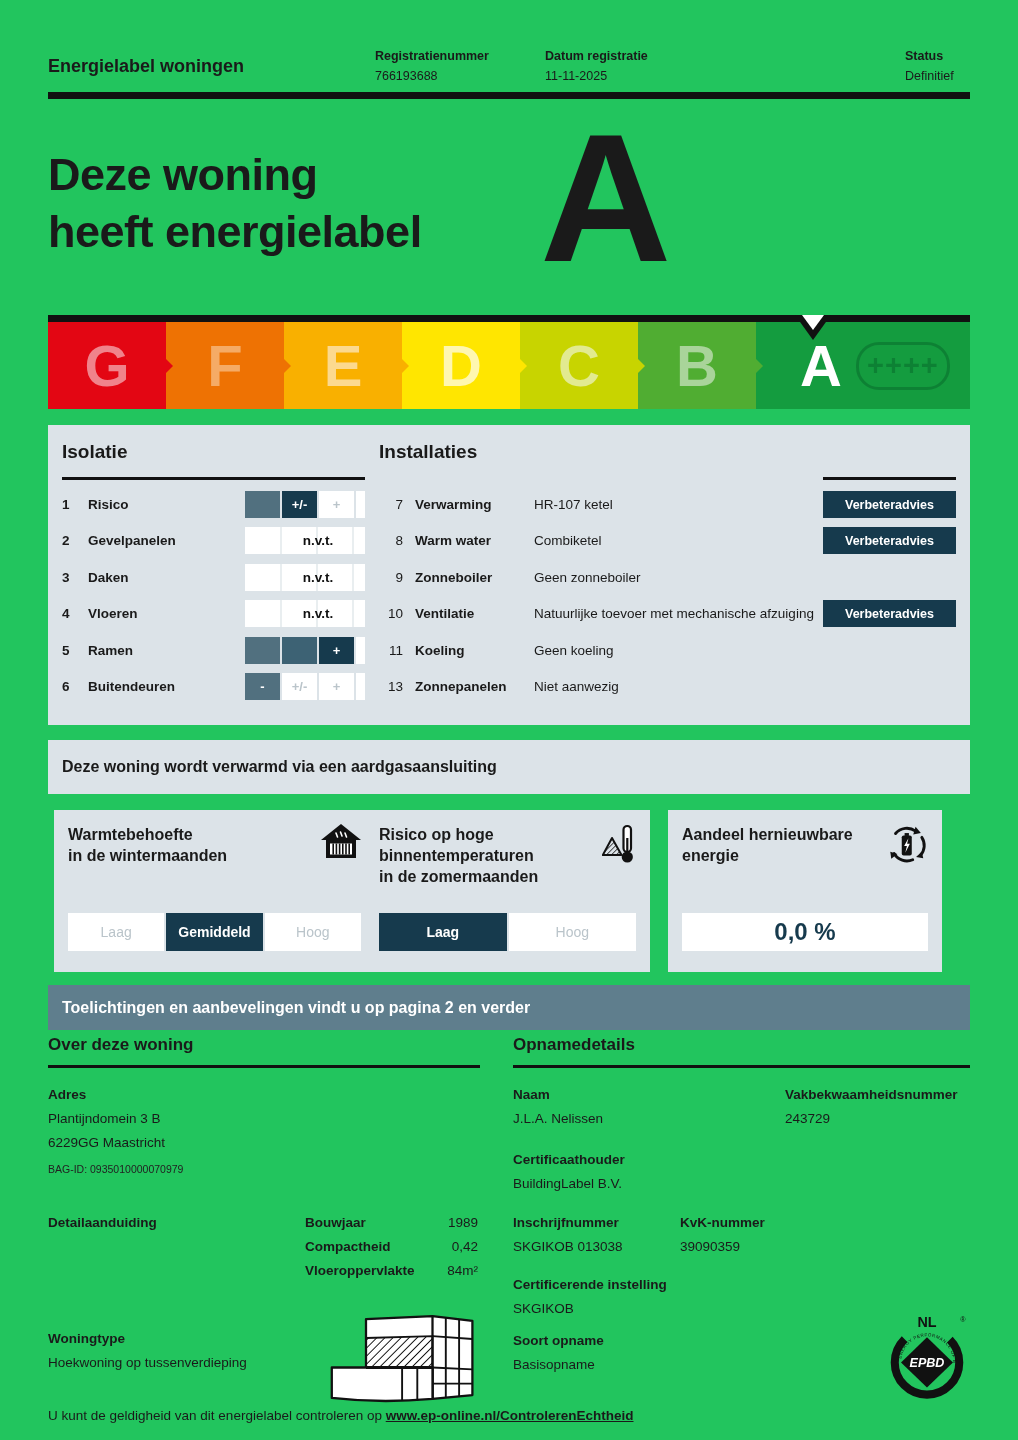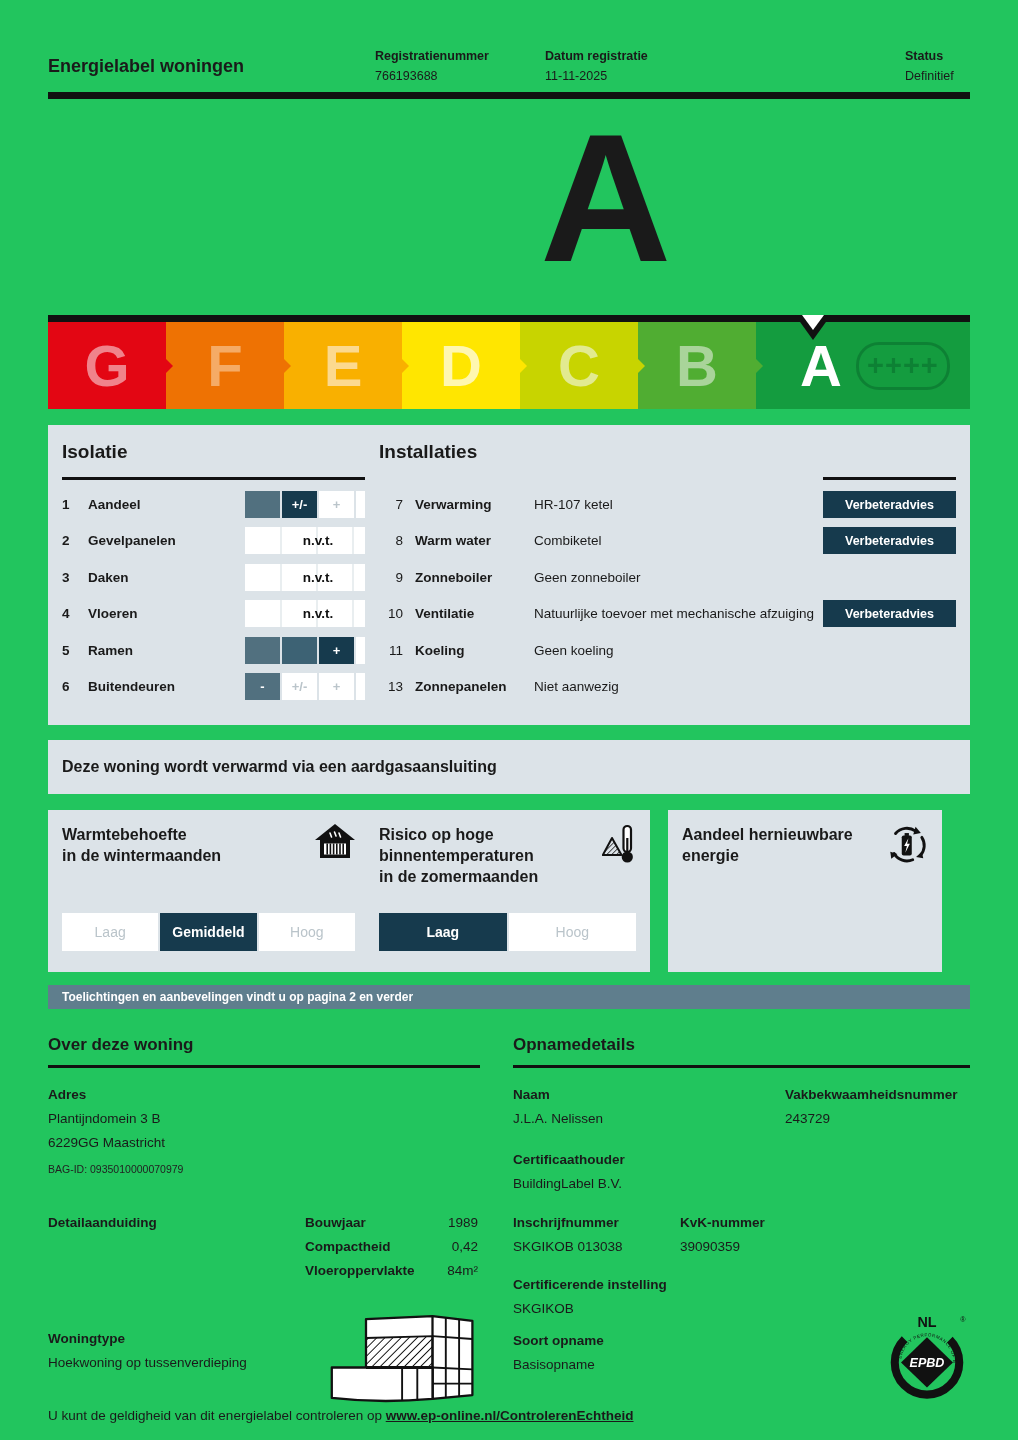--- a/index.html
+++ b/index.html
@@ -73,23 +73,23 @@
   .ind-icon{position:absolute;right:14px;top:14px;}
   .seg-ctl{position:absolute;left:14px;right:14px;bottom:21px;height:38px;display:flex;gap:2px;}
   .seg-opt{flex:1;background:#fff;color:#bac4ca;font-size:14px;display:flex;align-items:center;
            justify-content:center;}
   .seg-opt.sel{background:#163a4d;color:#fff;font-weight:bold;}
   .value-bar{position:absolute;left:14px;right:14px;bottom:21px;height:38px;background:#fff;
              display:flex;align-items:center;justify-content:center;font-size:24px;font-weight:bold;
              color:#163a4d;}
 
   
-  .note-bar{left:48px;top:985px;width:922px;height:24px;background:#5f7e8d;color:#fff;
+  .note-bar{left:48px;top:985px;width:922px;height:45px;background:#5f7e8d;color:#fff;
             display:flex;align-items:center;padding-left:14px;box-sizing:border-box;
-            font-size:12px;font-weight:bold;}
+            font-size:16px;font-weight:bold;}
 
   
   .col{top:1035px;}
   .col-l{left:48px;width:432px;height:370px;}
   .col-r{left:513px;width:457px;height:370px;}
   .sec-title{position:absolute;left:0;top:0;font-size:17px;font-weight:bold;}
   .sec-rule{position:absolute;left:0;right:0;top:30px;height:3px;background:#111;}
   .lbl{font-size:13.5px;font-weight:bold;line-height:24px;}
   .val{font-size:13.5px;line-height:24px;}
   .small{font-size:10.5px;color:#222;}
@@ -111,20 +111,24 @@
   <div class="abs hdr-field" style="left:545px">
     <div class="hl">Datum registratie</div>
     <div class="hv">11-11-2025</div>
   </div>
   <div class="abs hdr-field" style="left:905px">
     <div class="hl">Status</div>
     <div class="hv">Definitief</div>
   </div>
   <div class="abs hdr-rule"></div>
 
+  <div class="abs hero-title">
+    <span style="display:block">Deze woning</span>
+    <span style="display:block">heeft energielabel</span>
+  </div>
   <div class="abs hero-a">A</div>
 
   <div class="abs scale">
     <div class="scale-topbar"></div>
     <div class="scale-seg" style="left: 0px; width: 118px; background: rgb(227, 6, 19);">
         <span class="scale-letter" style="color: rgb(240, 131, 139);">G</span>
       </div>
     <div class="scale-seg" style="left: 118px; width: 118px; background: rgb(238, 114, 3);">
         <span class="scale-letter" style="color: rgb(245, 171, 102);">F</span>
       </div>
@@ -154,21 +158,21 @@
       <polygon points="0,0 36,0 18,25" fill="#111"></polygon>
       <polygon points="7,0 29,0 18,15" fill="#fff"></polygon>
     </svg>
   </div>
 
   <div class="abs gbox iso-box">
     <div class="abs box-title" style="left:14px;top:16px">Isolatie</div>
     <div class="iso-underline"></div>
     <div class="row27" style="top:66px">
       <span class="rnum">1</span>
-      <span class="iso-label">Aandeel</span>
+      <span class="iso-label">Risico</span>
       <div class="rate-bar">
         <div class="rcell f1"></div>
         <div class="rcell on">+/-</div>
         <div class="rcell">+</div>
         <div class="rcell">++</div>
       </div>
     </div>
     <div class="row27" style="top:102px">
       <span class="rnum">2</span>
       <span class="iso-label">Gevelpanelen</span>
@@ -241,21 +245,21 @@
       <span class="ins-num">13</span>
       <span class="ins-label">Zonnepanelen</span>
       <span class="ins-desc">Niet aanwezig</span>
     </div>
   </div>
 
   <div class="abs gbox gas-bar">
     <span>Deze woning wordt verwarmd via een aardgasaansluiting</span>
   </div>
 
-  <div class="abs gbox ind-box" style="left:48px;width:321px">
+  <div class="abs gbox ind-box" style="left:54px;width:321px">
     <div class="ind-title">
       <span>Warmtebehoefte</span>
       <span>in de wintermaanden</span>
     </div>
     <span class="ind-icon">
       <svg width="40" height="37" viewBox="0 0 40 37">
         <polygon points="20,0 0,16 40,16" fill="#111"></polygon>
         <rect x="5" y="16" width="30" height="18" fill="#111"></rect>
         <g stroke="#fff" stroke-width="1.6" stroke-linecap="round">
           <line x1="15" y1="9" x2="16.5" y2="13"></line>
@@ -318,20 +322,21 @@
           <path d="M28,37.5 A15.5,15.5 0 0 1 8.5,31"></path>
         </g>
         <polygon points="31,3 36.5,9.5 28.5,11" fill="#111"></polygon>
         <polygon points="39,36 31.5,34.5 37.5,29" fill="#111"></polygon>
         <polygon points="4.5,29 12,31.5 5.5,36.5" fill="#111"></polygon>
         <rect x="19.5" y="9.5" width="4.5" height="3" fill="#111"></rect>
         <rect x="16.5" y="12" width="10.5" height="21" rx="2" fill="#111"></rect>
         <polygon points="23.5,15 19,23 21.9,23 20.2,30 25,20.8 22.1,20.8" fill="#fff"></polygon>
       </svg>
     </span>
+    <div class="value-bar">0,0 %</div>
   </div>
 
   <div class="abs note-bar">
     <span>Toelichtingen en aanbevelingen vindt u op pagina 2 en verder</span>
   </div>
 
   <div class="abs col col-l">
     <div class="sec-title">Over deze woning</div>
     <div class="sec-rule"></div>
     <div class="abs lbl" style="left:0;top:48px">Adres</div>

